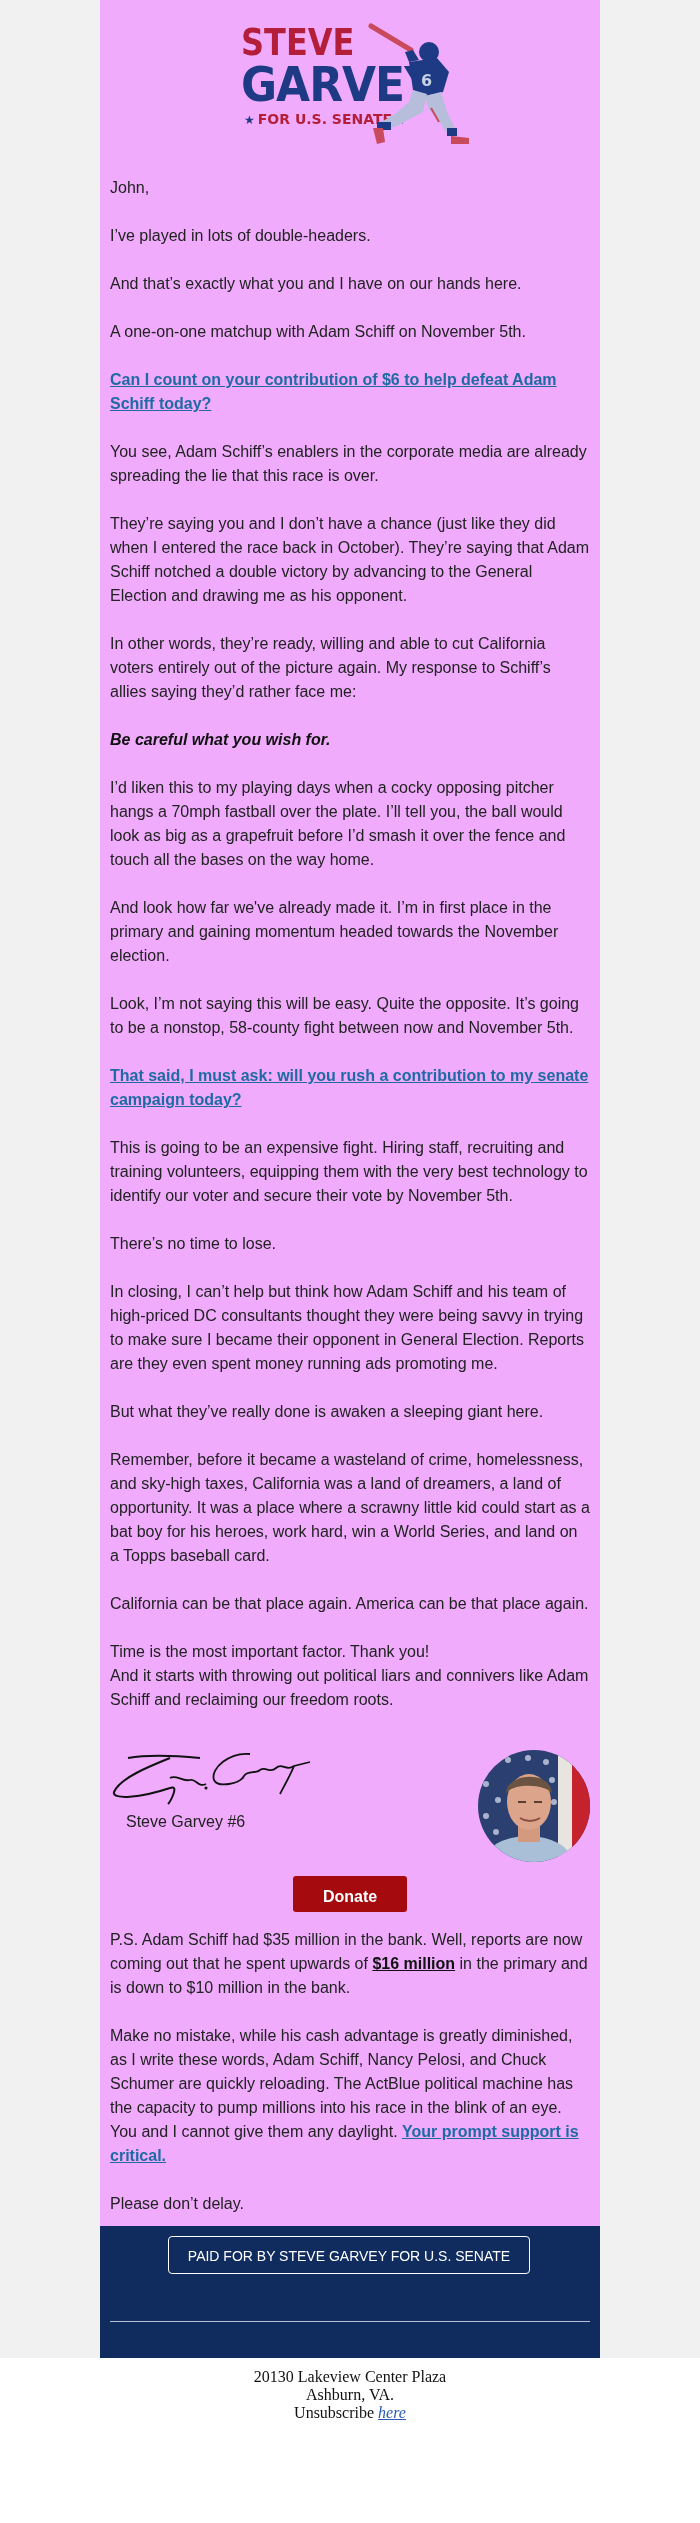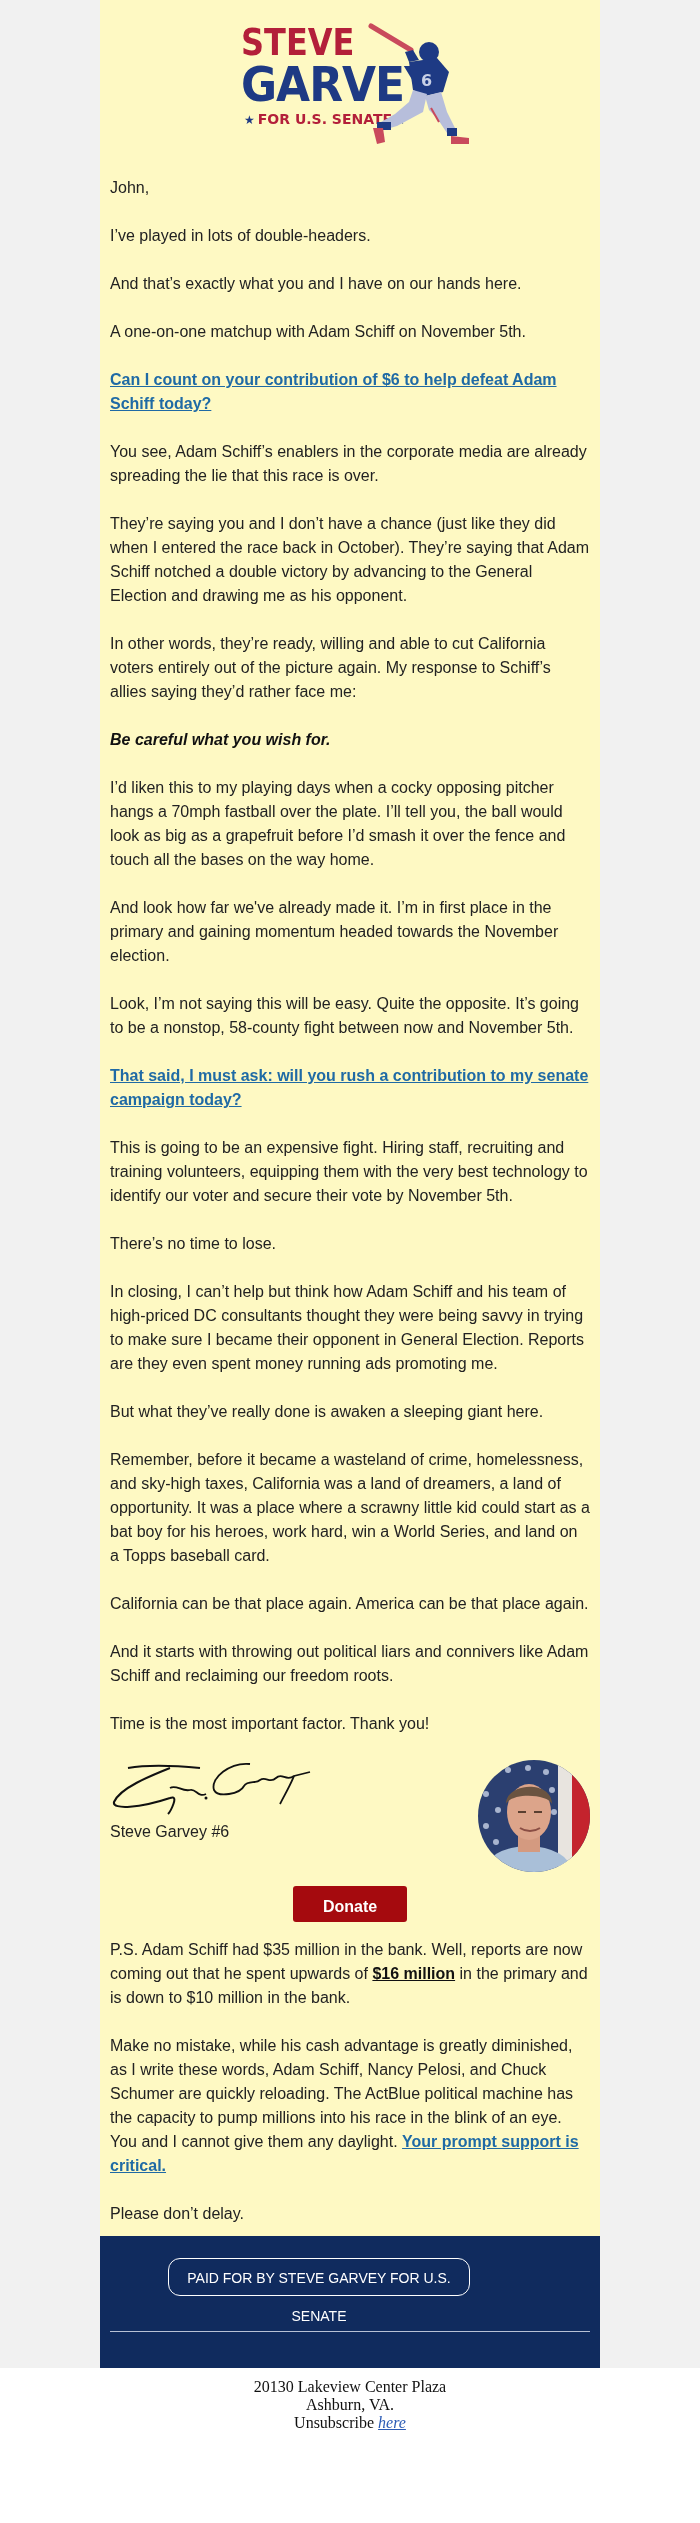--- a/index.html
+++ b/index.html
@@ -10,21 +10,21 @@
     font-family: "Liberation Sans", sans-serif;
     color: #222222;
   }
   .outer {
     background: #f1f1f1;
     width: 700px;
   }
   .container {
     width: 500px;
     margin: 0 auto;
-    background: #fef9c3;
+    background: #f0abfc;
   }
   .logo-wrap {
     height: 158px;
     position: relative;
   }
   .logo-text {
     position: absolute;
     left: 141px;
     top: 24px;
     text-align: left;
@@ -93,21 +93,21 @@
   }
   .signature {
     position: absolute;
     left: 0px;
     top: 12px;
     width: 220px;
     height: 60px;
   }
   .sig-name {
     position: absolute;
-    left: 0;
+    left: 16px;
     top: 74px;
     font-size: 16px;
   }
   .avatar {
     position: absolute;
     left: 368px;
     top: 14px;
     width: 112px;
     height: 112px;
     border-radius: 50%;
@@ -131,25 +131,25 @@
   }
   .footer {
     background: #102b5e;
     height: 132px;
     position: relative;
     margin-top: 10px;
   }
   .paid-box {
     position: absolute;
     left: 68px;
-    top: 22px;
-    width: 302px;
+    top: 10px;
+    width: 362px;
     height: 38px;
     border: 1px solid #ffffff;
-    border-radius: 12px;
+    border-radius: 4px;
     color: #ffffff;
     font-size: 14px;
     text-align: center;
     line-height: 38px;
     box-sizing: border-box;
   }
   .footer-line {
     position: absolute;
     left: 10px;
     right: 10px;
@@ -223,22 +223,22 @@
       <p>Look, I’m not saying this will be easy. Quite the opposite. It’s going to be a nonstop, 58-county fight between now and November 5th.</p>
       <p>
         <a class="cta">That said, I must ask: will you rush a contribution to my senate campaign today?</a>
       </p>
       <p>This is going to be an expensive fight. Hiring staff, recruiting and training volunteers, equipping them with the very best technology to identify our voter and secure their vote by November 5th.</p>
       <p>There’s no time to lose.</p>
       <p>In closing, I can’t help but think how Adam Schiff and his team of high-priced DC consultants thought they were being savvy in trying to make sure I became their opponent in General Election. Reports are they even spent money running ads promoting me.</p>
       <p>But what they’ve really done is awaken a sleeping giant here.</p>
       <p>Remember, before it became a wasteland of crime, homelessness, and sky-high taxes, California was a land of dreamers, a land of opportunity. It was a place where a scrawny little kid could start as a bat boy for his heroes, work hard, win a World Series, and land on a Topps baseball card.</p>
       <p>California can be that place again. America can be that place again.</p>
+      <p style="margin-bottom:0">Time is the most important factor. Thank you!</p>
       <p>And it starts with throwing out political liars and connivers like Adam Schiff and reclaiming our freedom roots.</p>
-      <p style="margin-bottom:0">Time is the most important factor. Thank you!</p>
 
       <div class="sig-row">
         <svg class="signature" viewBox="0 0 220 60">
           <path d="M18 10 C40 6, 70 8, 90 10" stroke="#111" stroke-width="2" fill="none"></path>
           <path d="M60 10 C40 18, 10 30, 4 44 C2 52, 30 50, 60 40 C70 36, 60 54, 58 56" stroke="#111" stroke-width="2" fill="none"></path>
           <path d="M60 30 C66 26, 72 34, 80 32 C86 30, 88 40, 96 36" stroke="#111" stroke-width="1.8" fill="none"></path>
           <circle cx="96" cy="40" r="1.5" fill="#111"></circle>
           <path d="M140 6 C120 4, 100 20, 104 32 C108 40, 130 36, 134 28 C138 22, 146 26, 150 22 C156 18, 160 26, 166 20 C172 14, 176 24, 184 18 L200 14" stroke="#111" stroke-width="1.8" fill="none"></path>
           <path d="M184 18 C180 28, 174 38, 170 46" stroke="#111" stroke-width="1.8" fill="none"></path>
         </svg>

